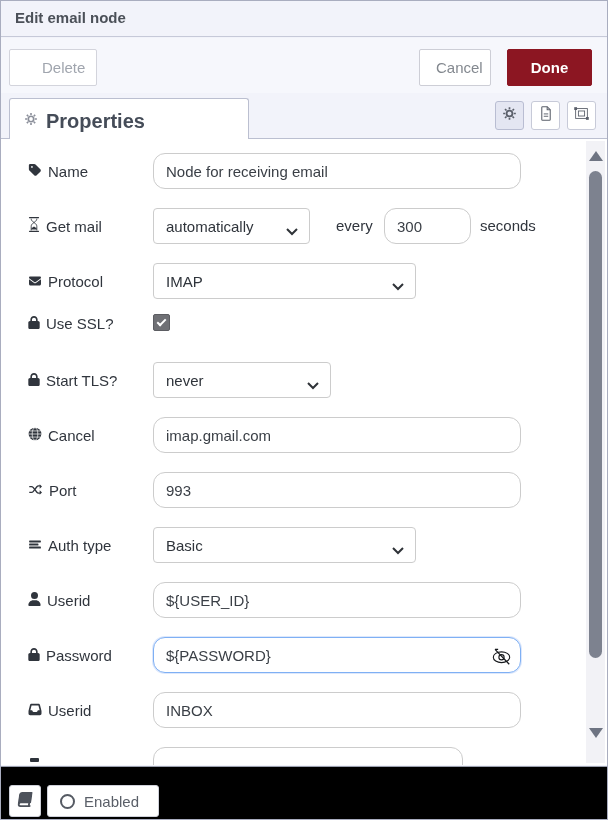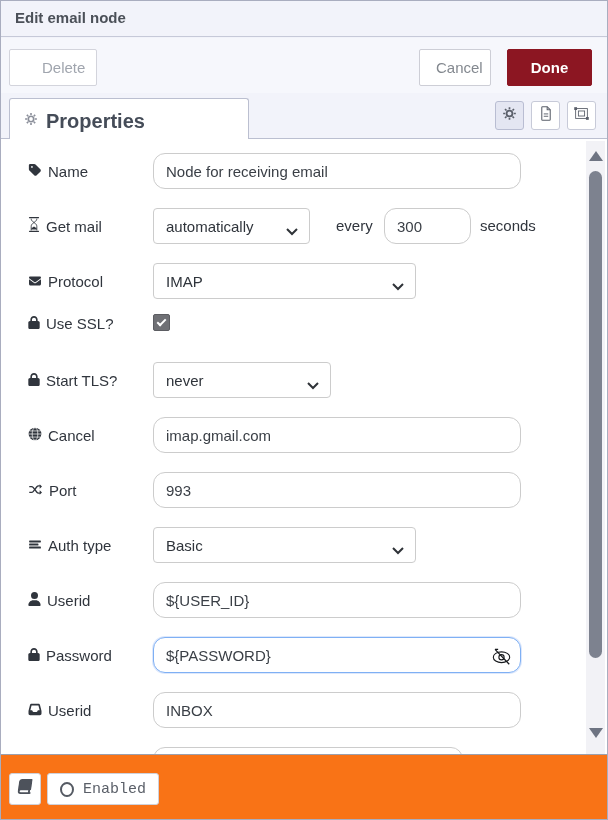--- a/index.html
+++ b/index.html
@@ -54,21 +54,21 @@
 
   
   .scrollbar { position:absolute; right:2px; top:2px; width:19px; height:622px; background:#f2f2f6; }
   .sb-up, .sb-down { position:absolute; left:0; width:19px; height:19px; display:flex; align-items:center; justify-content:center; cursor:pointer;}
   .sb-up { top:5px; } .sb-down { top:582px; }
   .tri-up { width:0; height:0; border-left:7px solid transparent; border-right:7px solid transparent; border-bottom:10px solid #6e7482; }
   .tri-down { width:0; height:0; border-left:7px solid transparent; border-right:7px solid transparent; border-top:10px solid #6e7482; }
   .sb-thumb { position:absolute; left:3px; top:30px; width:13px; height:487px; background:#7d828f; border-radius:7px; cursor:pointer; }
 
   
-  .footer { position:absolute; bottom:0; left:0; right:0; height:65px; background:#f97316; border-top:1px solid #9ba0ae;font-family:Liberation Mono, monospace; }
+  .footer { position:absolute; bottom:0; left:0; right:0; height:53px; background:#000000; border-top:1px solid #9ba0ae; }
   .foot-btn { position:absolute; top:18px; height:32px; background:#fff; border:1px solid #cfd1da; border-radius:3px;
               display:flex; align-items:center; justify-content:center; color:#4d525b; cursor:pointer; font-size:15px; }
   .book-btn { left:8px; width:32px; }
   .enabled-btn { left:46px; width:112px; gap:9px; padding:0 12px; justify-content:flex-start; color:#5a5f68;}
   .ring { width:15px; height:15px; border:2px solid #555a63; border-radius:50%; }
 </style>
 </head>
 <body>
 
 <div class="dialog">

